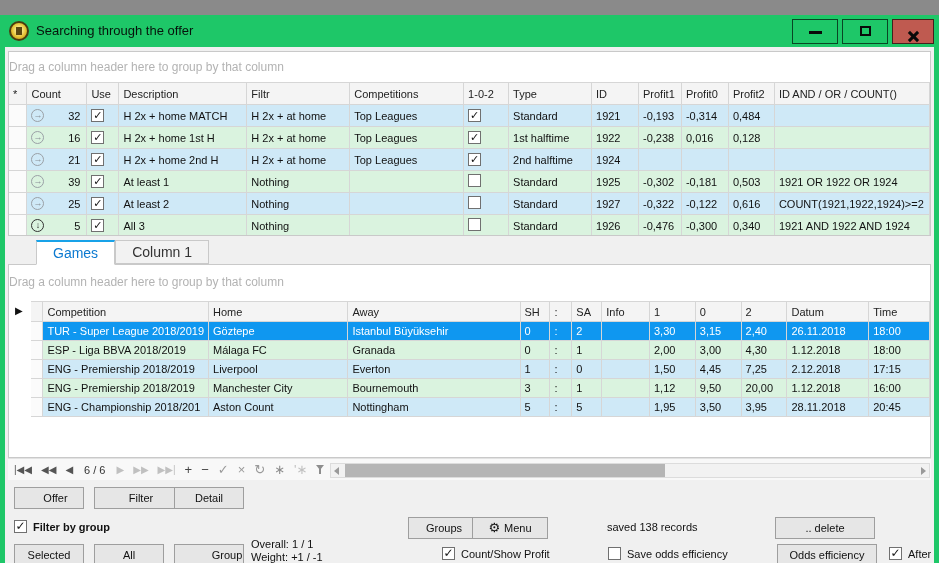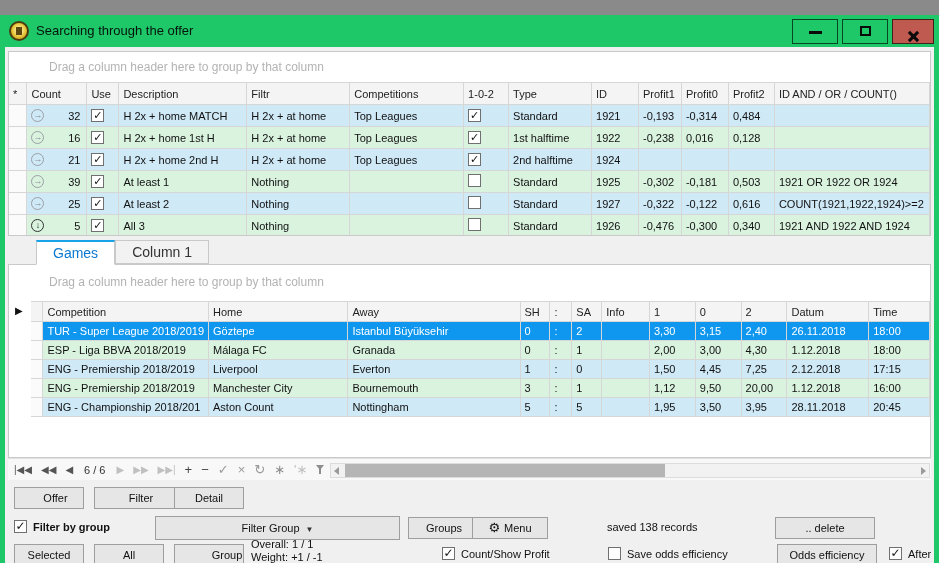--- a/index.html
+++ b/index.html
@@ -20,21 +20,21 @@
   .glyph-min { position:absolute; left:16px; top:11px; width:13px; height:3px; background:#0a0a0a; }
   .glyph-max { position:absolute; left:17px; top:6px; width:11px; height:10px; border:2px solid #0a0a0a; }
   .glyph-x { position:absolute; left:14px; top:10px; width:13px; height:13px; }
   .glyph-x::before,.glyph-x::after { content:''; position:absolute; left:0; top:5px; width:13px; height:3px; background:#0a0a0a; }
   .glyph-x::before { transform:rotate(45deg); }
   .glyph-x::after  { transform:rotate(-45deg); }
 
   
   .content { position:absolute; left:5px; top:32px; width:929px; height:520px; background:#f0f0f0; }
 
-  .groupbar { height:30px; line-height:30px; padding-left:40px; color:#b3b3b3; font-size:12px;
+  .groupbar { height:30px; line-height:30px; color:#b3b3b3; font-size:12px;
               background:#fff; white-space:nowrap; overflow:hidden; }
 
   .top-panel { position:absolute; left:3px; top:4px; width:923px; height:185px;
                background:#fff; border:1px solid #c9c9c9; overflow:hidden; }
 
   table.grid { border-collapse:collapse; table-layout:fixed; font-size:11px; color:#111; }
   table.grid th, table.grid td { border-right:1px solid #d6d6d6; border-bottom:1px solid #d6d6d6;
                padding:0 4px; overflow:hidden; white-space:nowrap; font-weight:normal; text-align:left; }
   table.grid thead th { background:#f4f4f4; border-top:1px solid #d6d6d6; height:22px; color:#222; }
   #topGrid tbody td { height:22px; }
@@ -427,23 +427,20 @@
       </div>
     </div>
 
     <div class="controls">
       <div class="btn" style="left:9px;top:7px;width:70px;padding-left:13px;">Offer</div>
       <div class="btn" style="left:89px;top:7px;width:94px;">Filter</div>
       <div class="btn" style="left:169px;top:7px;width:70px;">Detail</div>
 
       <span class="cbox" style="left:9px;top:40px;">✓</span>
       <span class="clabel" style="left:28px;top:41px;font-weight:bold;">Filter by group</span>
-      <div class="btn" style="left:150px;top:36px;width:245px;height:24px;line-height:22px;">
-        <span>Filter Group</span><span class="caret">▼</span>
-      </div>
       <div class="btn" style="left:403px;top:37px;width:72px;">Groups</div>
       <div class="btn" style="left:467px;top:37px;width:76px;">
         <span class="gear">⚙</span><span>Menu</span>
       </div>
       <span class="statictext" style="left:602px;top:41px;">saved 138 records</span>
       <div class="btn" style="left:770px;top:37px;width:100px;">.. delete</div>
 
       <div class="btn" style="left:9px;top:64px;width:70px;">Selected</div>
       <div class="btn" style="left:89px;top:64px;width:70px;">All</div>
       <div class="btn" style="left:169px;top:64px;width:70px;padding-left:36px;">Group</div>

